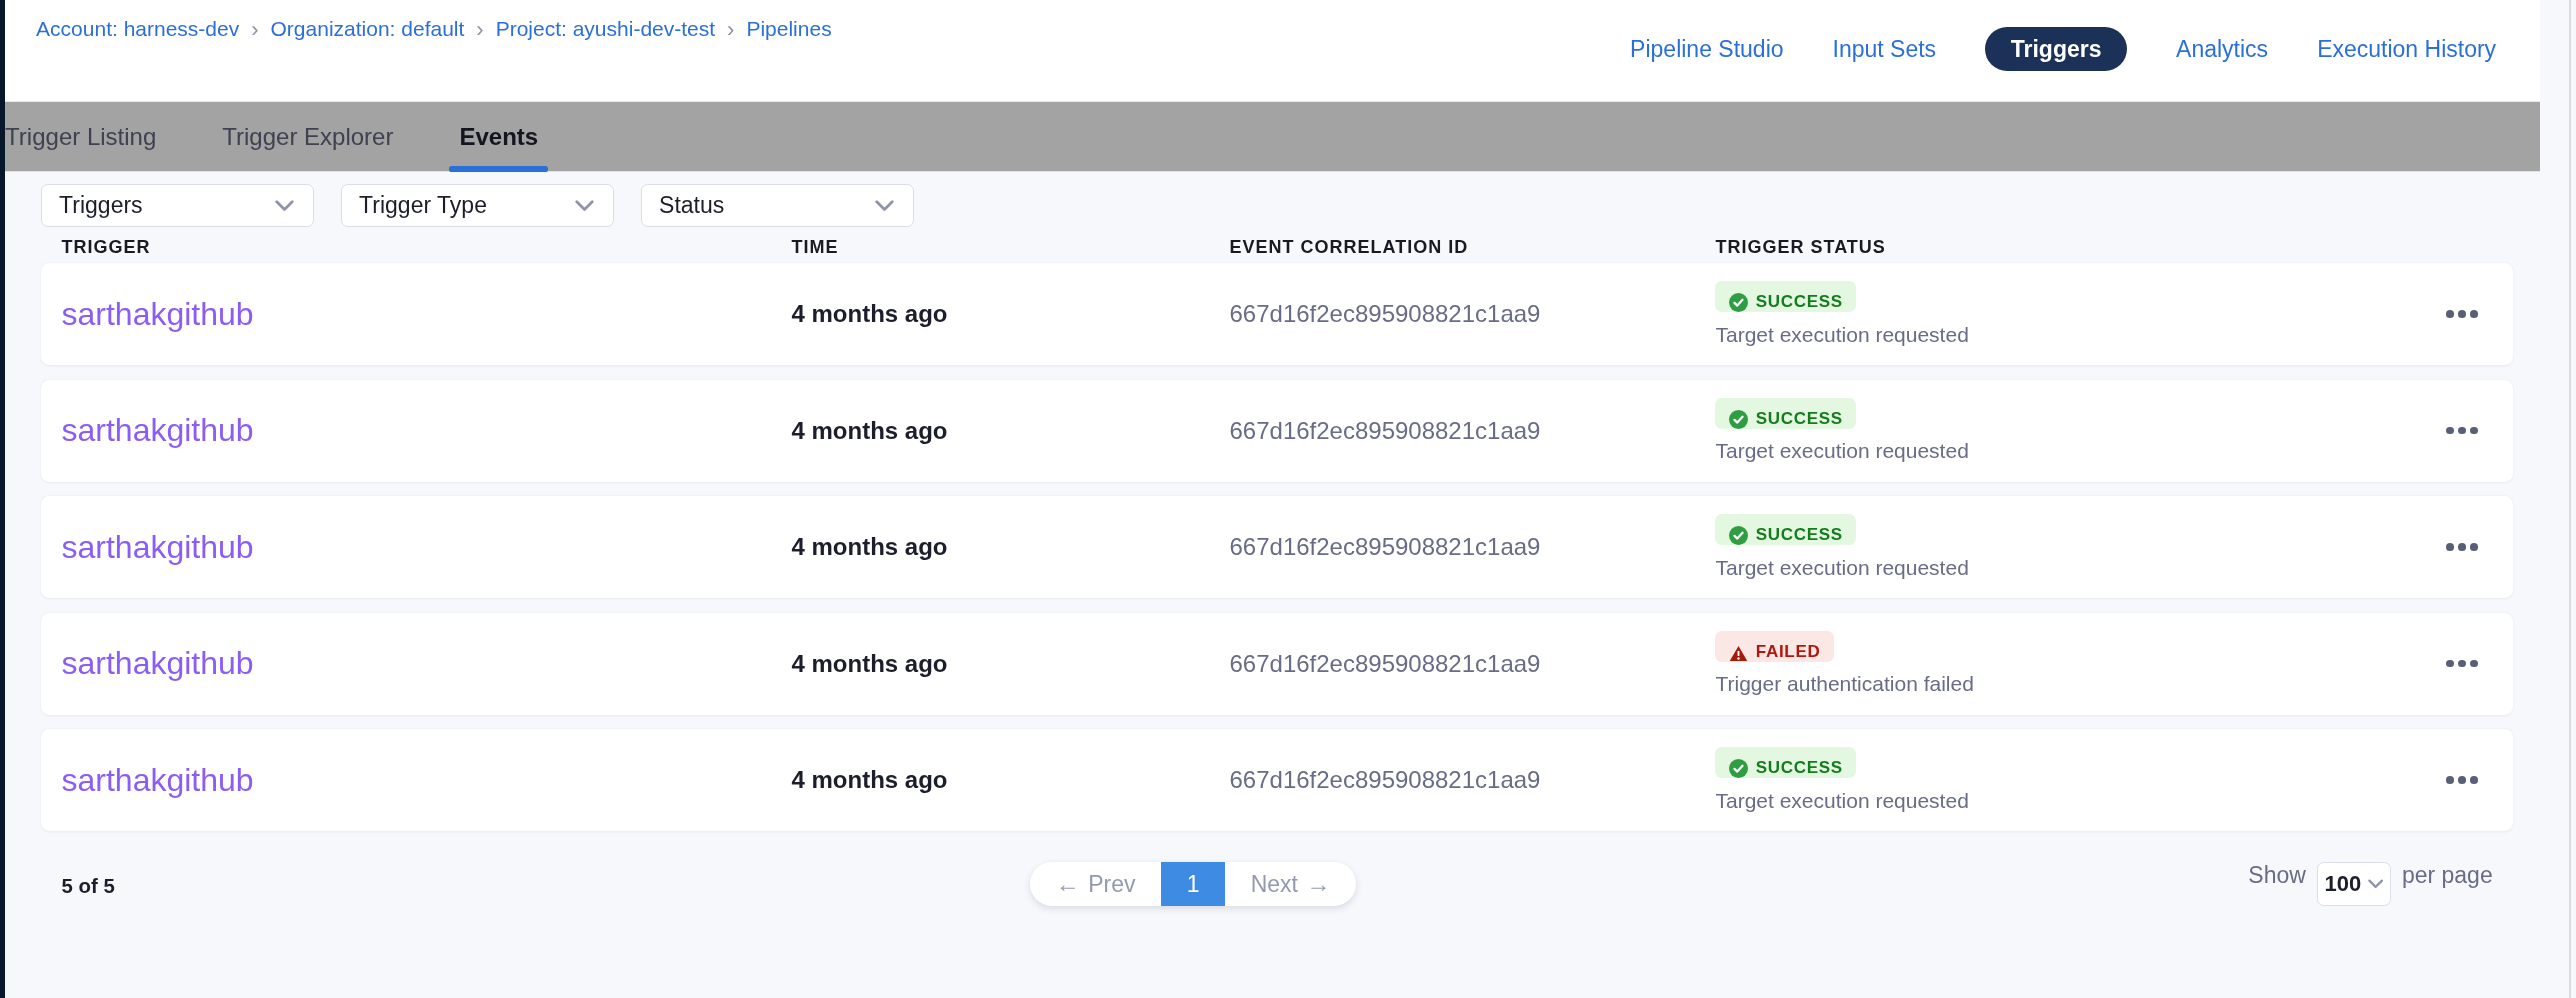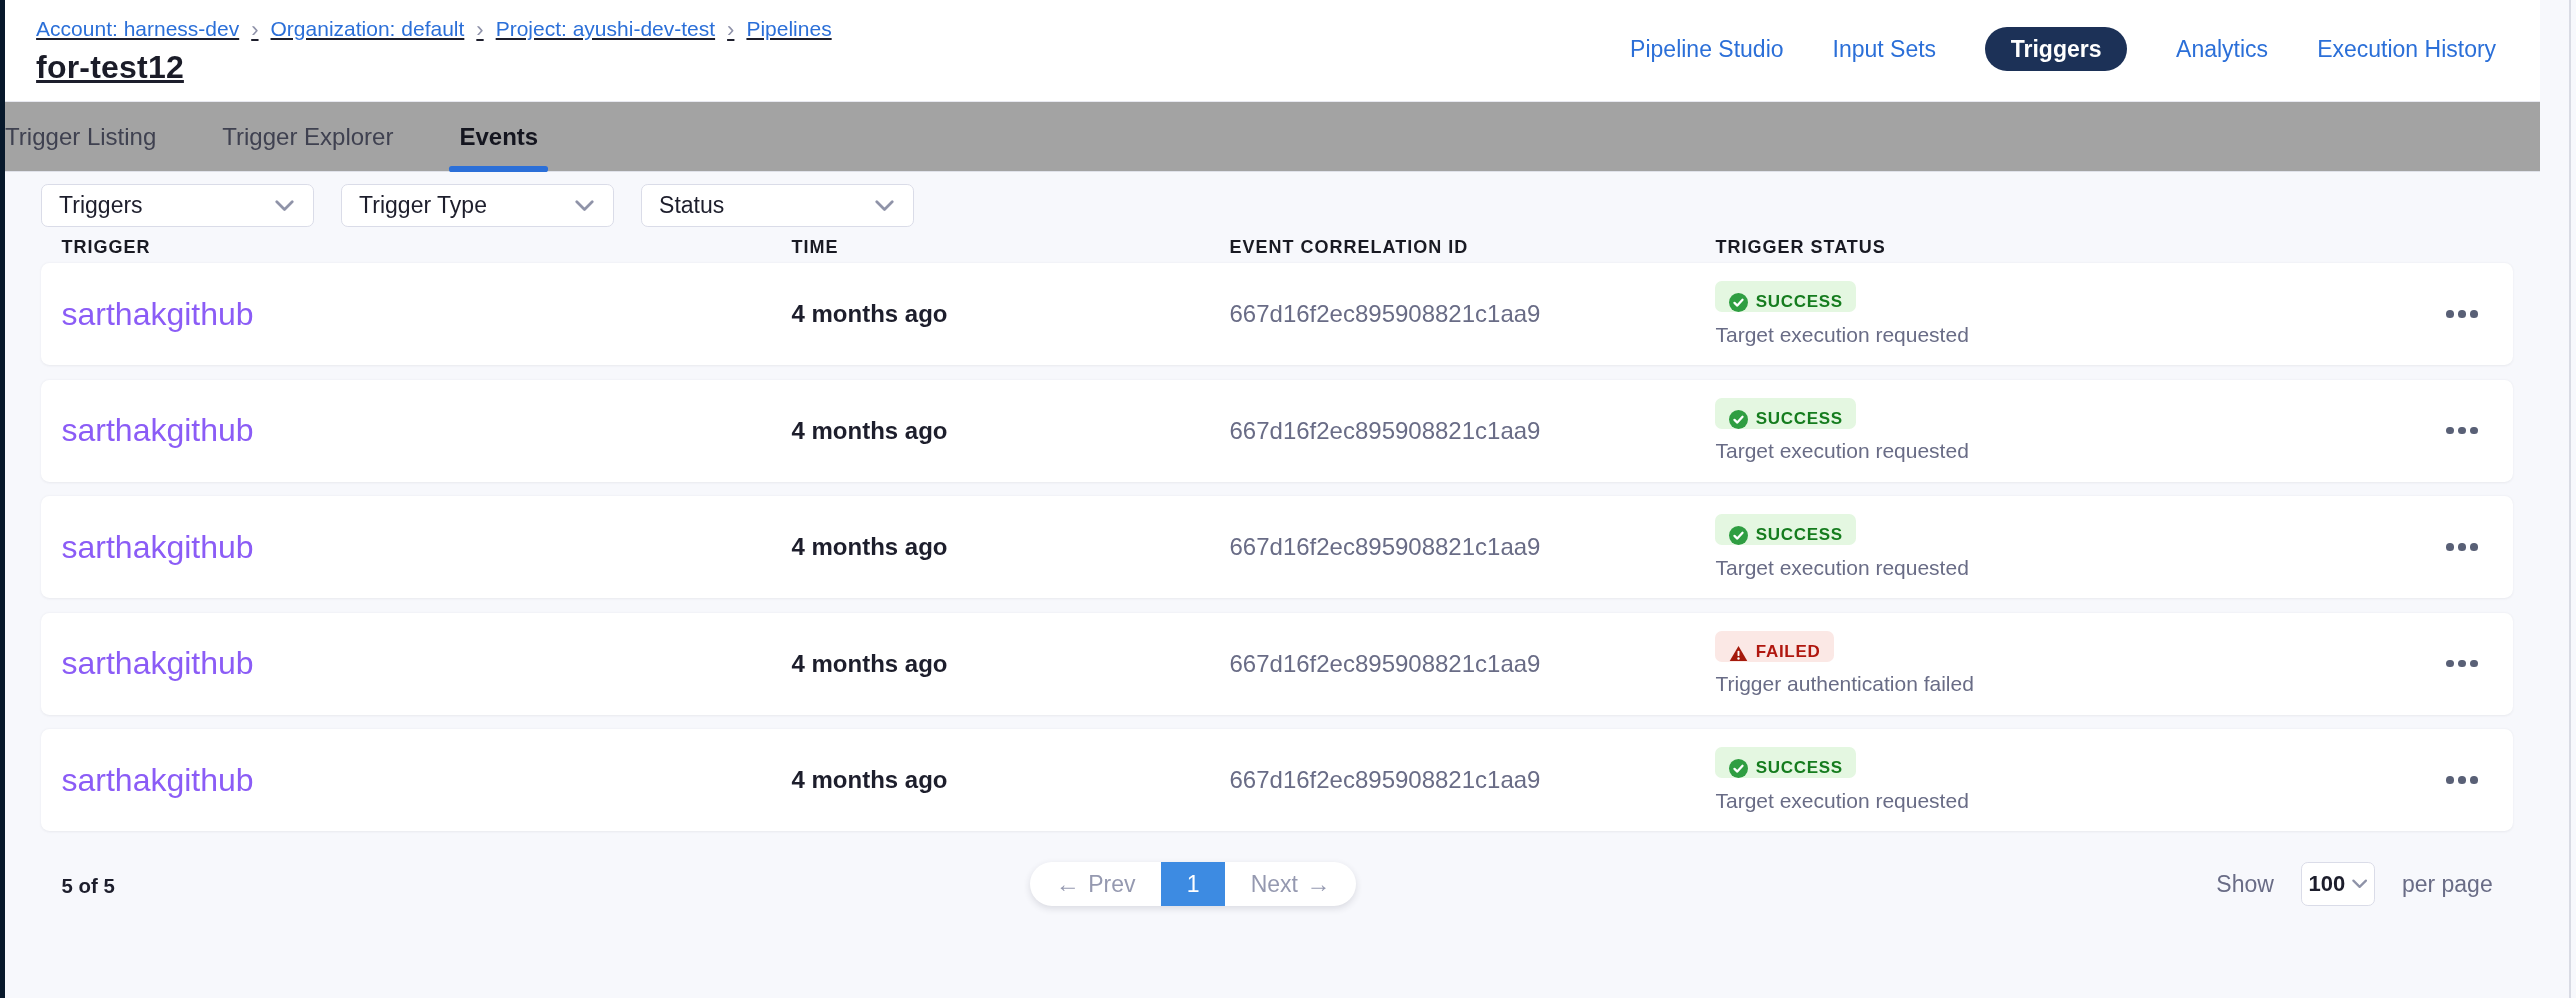--- a/index.html
+++ b/index.html
@@ -13,21 +13,21 @@
   
   .left-rail { position:absolute; left:0; top:0; width:5.1px; height:998px; background:#07182b; z-index:10; }
   
   .right-rail-line { position:absolute; left:2569px; top:0; width:1.7px; height:998px; background:#d9dbe4; z-index:10; }
 
   .app { position:absolute; left:5.1px; top:0; width:2571px; height:998px; }
 
   
   .page-header {
     position:relative; width:2535px; height:102px; background:#ffffff;
-    border-bottom:1.7px solid #e7e8f0; padding:15.3px 0 0 31px;text-decoration:underline;
+    border-bottom:1.7px solid #e7e8f0; padding:15.3px 0 0 31px;
   }
   .breadcrumb { display:flex; align-items:center; gap:12px; font-size:21px; height:27px; }
   .breadcrumb a { color:#2b6fd8; text-decoration:none; cursor:pointer; }
   .crumb-sep { color:#8f92a9; font-size:22px; line-height:1; padding-top:1.7px; }
   .page-title { margin-top:6.8px; font-size:32px; font-weight:700; color:#1b1c28; letter-spacing:0.2px; }
 
   .pipeline-nav { position:absolute; top:27px; right:44px; display:flex; align-items:center; gap:49px; }
   .pipeline-nav .nav-item {
     font-size:23px; font-weight:500; color:#2b6fd8; cursor:pointer; white-space:nowrap;
   }
@@ -109,21 +109,21 @@
     padding:0 25.6px; font-size:23px; color:#9599b0; font-family:inherit;
   }
   .page-num {
     width:64px; display:flex; align-items:center; justify-content:center;
     background:#3d8be2; color:#ffffff; font-size:23px; cursor:pointer;
   }
   .arrow { font-size:24px; line-height:1; }
 
   .footer-right {
     position:absolute; right:20.4px; top:0; height:44px;
-    display:flex; align-items:center; gap:27px;
+    display:flex; align-items:flex-start; gap:11px;
   }
   .footer-right .muted { font-size:23px; color:#696c86; }
   .page-size-select {
     width:74px; height:44px; background:#ffffff; border:1.7px solid #dadce8; border-radius:6.8px;
     display:flex; align-items:center; justify-content:center; gap:6.8px;
     font-size:22px; font-weight:600; color:#1d1e2c; cursor:pointer;
   }
 </style>
 </head>
 <body>
@@ -136,21 +136,20 @@
   <div class="page-header">
     <div class="breadcrumb">
       <a>Account: harness-dev</a>
       <span class="crumb-sep">›</span>
       <a>Organization: default</a>
       <span class="crumb-sep">›</span>
       <a>Project: ayushi-dev-test</a>
       <span class="crumb-sep">›</span>
       <a>Pipelines</a>
     </div>
-    <div class="page-title">for-test12</div>
 
     <div class="pipeline-nav">
       <span class="nav-item">Pipeline Studio</span>
       <span class="nav-item">Input Sets</span>
       <span class="nav-item active">Triggers</span>
       <span class="nav-item">Analytics</span>
       <span class="nav-item">Execution History</span>
     </div>
   </div>
 

